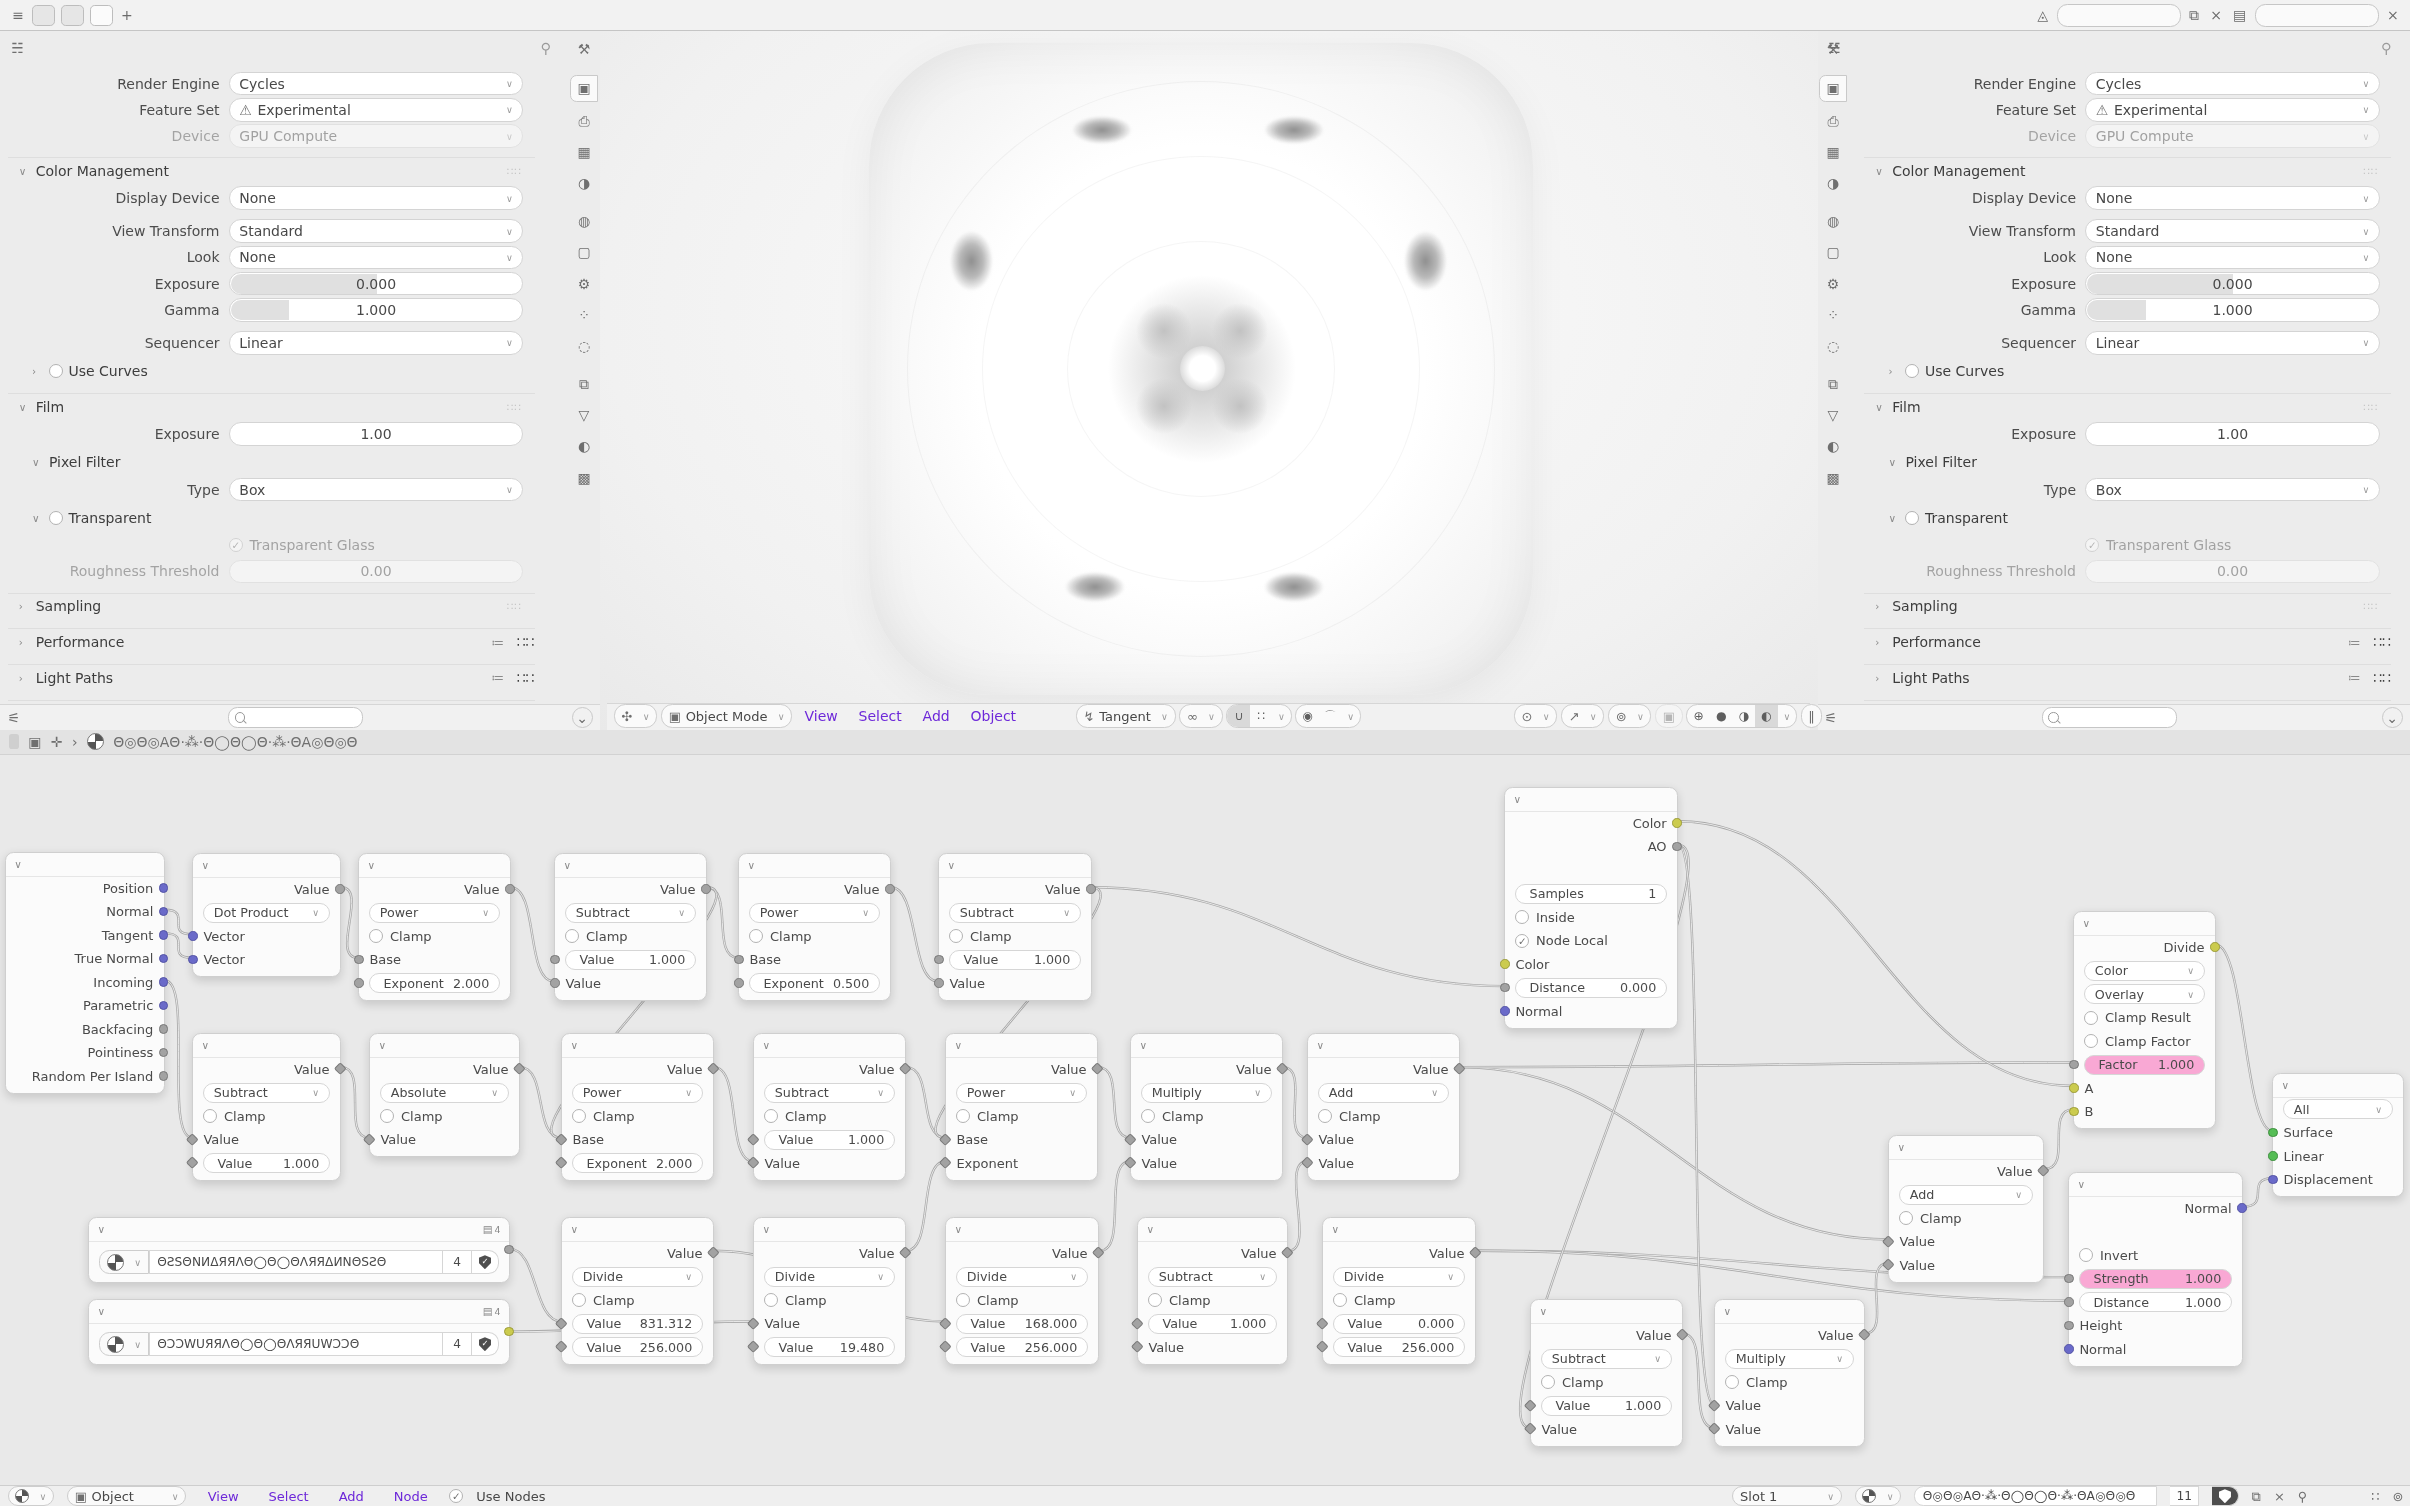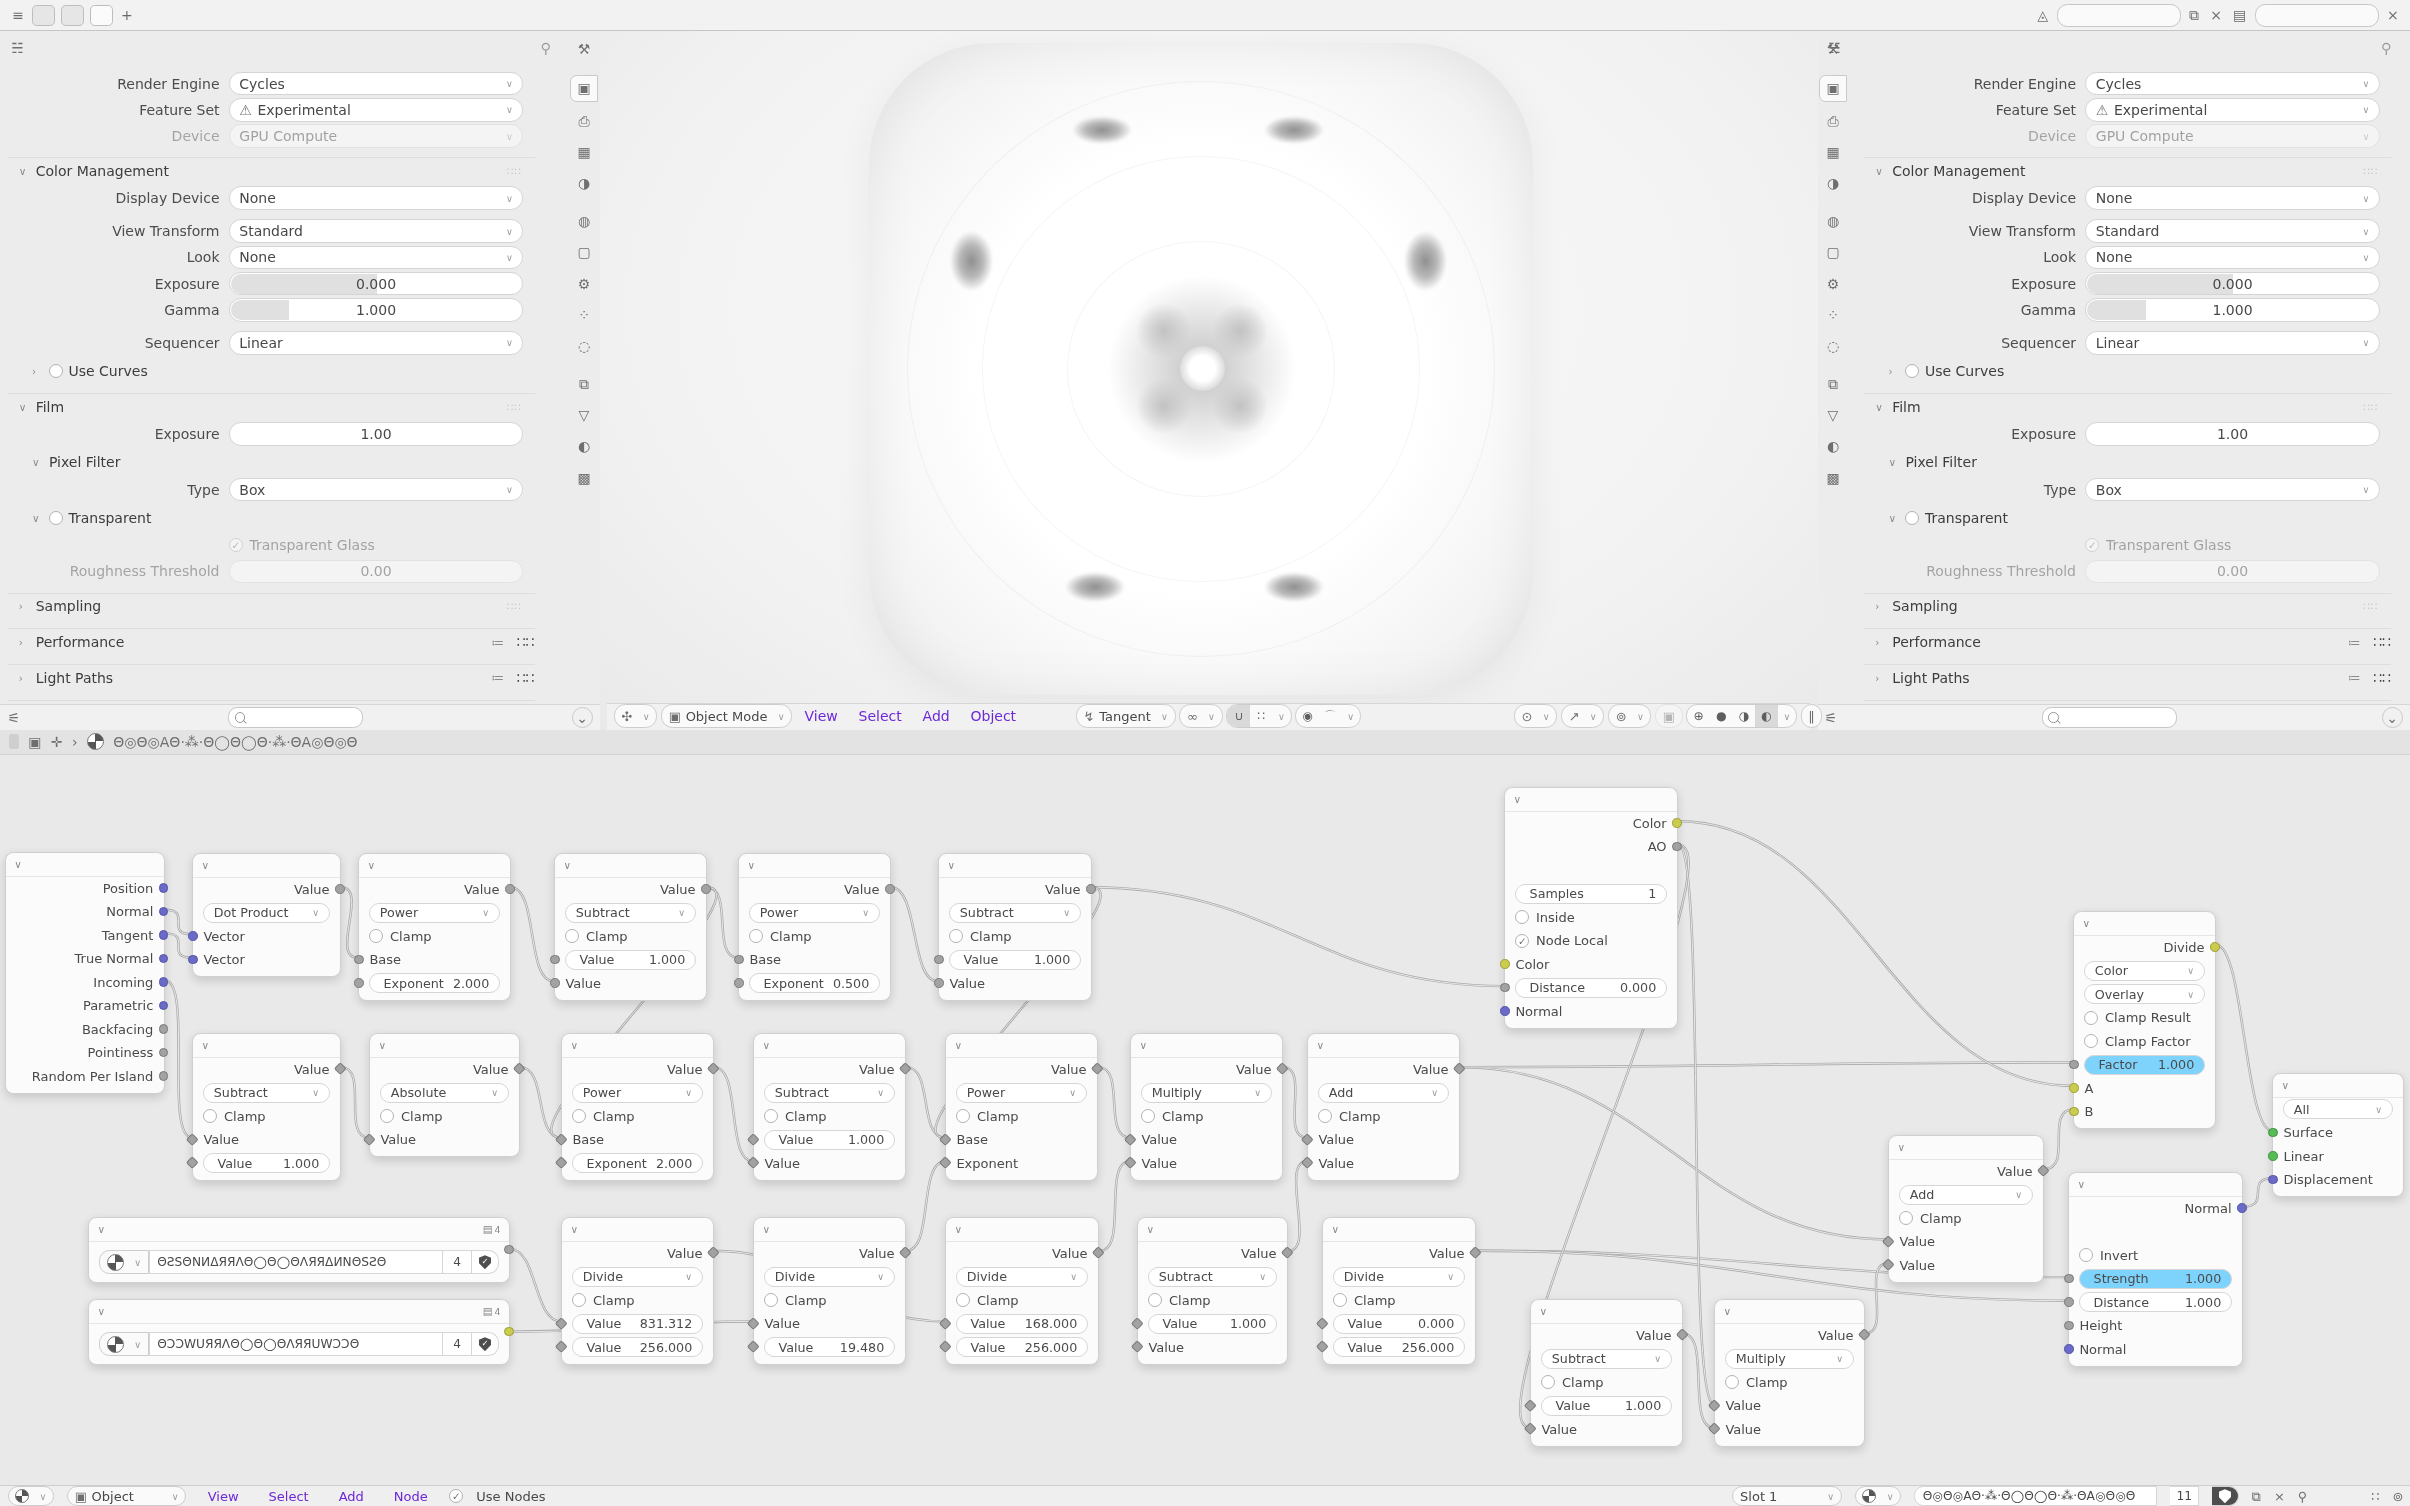--- a/index.html
+++ b/index.html
@@ -59,21 +59,21 @@
   .ringblob{position:absolute;border-radius:50%;background:radial-gradient(closest-side,#c2c2c2 0%,rgba(230,230,230,0) 100%)}
   .seam{position:absolute;border:0.9px solid rgba(120,120,120,.07);border-radius:50%}
   
   .node{position:absolute;background:#fbfbfb;border:0.9px solid #cfcfcf;border-radius:8.5px;
         box-shadow:0 3.8px 9.4px rgba(0,0,0,.14);font-size:13px;color:#4a4a4a;box-sizing:border-box}
   .nhead{height:22.6px;display:flex;align-items:center;padding:0 8.5px;border-bottom:0.9px solid #e6e6e6;color:#8a8a8a;font-size:10.4px}
   .nbadge{margin-left:auto;color:#8a8a8a;font-size:10.4px;display:flex;align-items:center;gap:1.9px}
   .nrow{height:23.5px;display:flex;align-items:center;padding:0 10.4px;position:relative;box-sizing:border-box}
   .nrow.rout{justify-content:flex-end}
   .npill{flex:1;height:20px;border:0.9px solid #d6d6d6;border-radius:10.4px;background:#fff;display:flex;align-items:center;padding:0 9.4px;font-size:12.7px;box-sizing:border-box;position:relative}
-  .npill.grayfill{background:#7dd3fc}
+  .npill.grayfill{background:#f9a8d4}
   .nfield-label{margin-right:auto;padding-left:3.8px}
   .sock{position:absolute;width:9.4px;height:9.4px;border-radius:50%;border:0.9px solid #6f6f6f;box-sizing:border-box;z-index:3}
   .sock.diamond{width:8.5px;height:8.5px;transform:rotate(45deg);border-radius:1.9px}
   .sock.left{left:-4.7px}.sock.right{right:-4.7px}
   .c-gray{background:#a2a2a2;border-color:#787878}
   .c-purple{background:#6a6ac9;border-color:#5353a5}
   .c-yellow{background:#cbcb4e;border-color:#9c9c39}
   .c-green{background:#55bd55;border-color:#3d8f3d}
   .gname{flex:1;height:21.7px;border:0.9px solid #d6d6d6;background:#fff;display:flex;align-items:center;padding:0 7.5px;font-size:12.2px;overflow:hidden;white-space:nowrap}
   .gcount{width:28px;height:21.7px;border:0.9px solid #d6d6d6;border-left:none;background:#fff;display:flex;align-items:center;justify-content:center;font-size:12.2px}

